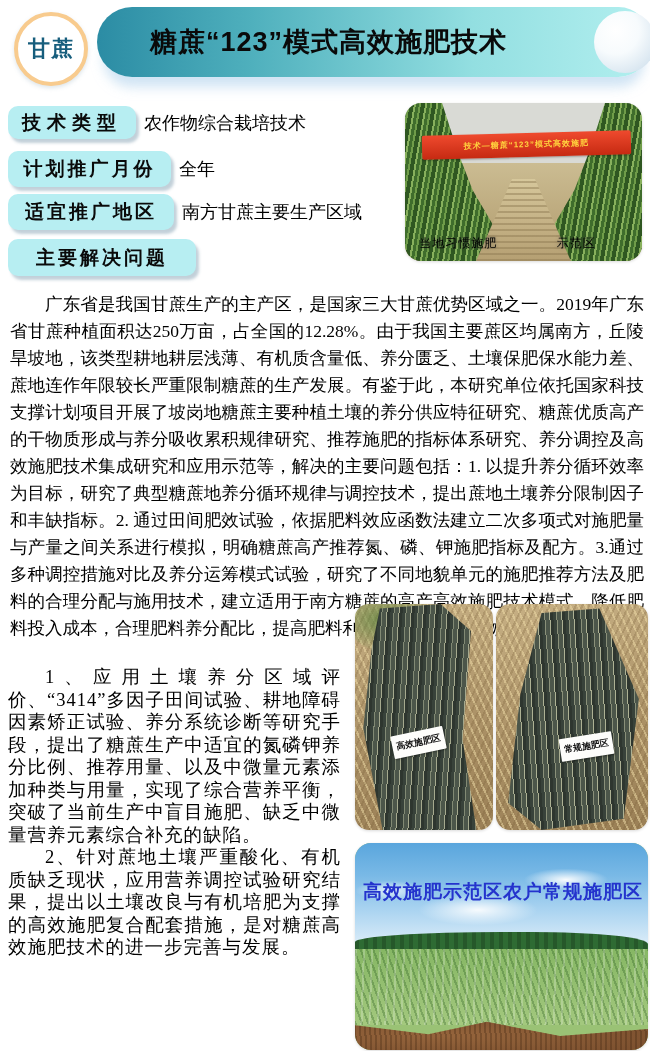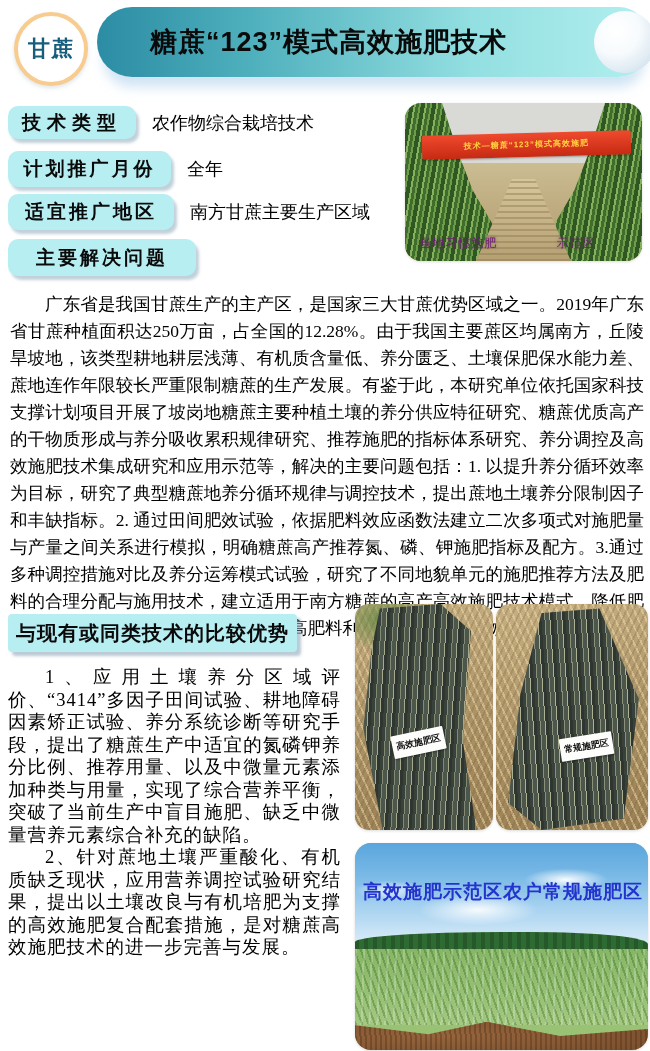--- a/index.html
+++ b/index.html
@@ -21,21 +21,21 @@
     display:flex;align-items:center;justify-content:center;padding-right:90px;box-sizing:border-box;
     box-shadow:0 16px 12px -6px rgba(170,205,235,.55);
   }
   .title-pill .title{font-size:27px;font-weight:bold;color:#0a0a0a;letter-spacing:1px;white-space:nowrap;}
   .sphere{
     position:absolute;right:-6px;top:50%;transform:translateY(-50%);
     width:62px;height:62px;border-radius:50%;
     background:radial-gradient(circle at 35% 32%,#ffffff 0%,#f7fbfd 40%,#dde9f2 72%,#c6daea 100%);
   }
   
-  .info-row{position:absolute;left:8px;display:flex;align-items:center;gap:16px;}
+  .info-row{position:absolute;left:8px;display:flex;align-items:center;gap:8px;}
   .pill{
     background:#b7eef2;border-radius:10px;display:flex;align-items:center;justify-content:center;
     font-weight:bold;font-size:19px;color:#0a0a0a;
     box-shadow:3px 4px 3px rgba(120,150,170,.45);
     box-sizing:border-box;padding:0 10px;
   }
   .pill.ls-wide{letter-spacing:6px;}
   .pill.ls-med{letter-spacing:3px;}
   .info-value{font-size:18px;color:#000;white-space:nowrap;}
   
@@ -68,21 +68,21 @@
   .bush.right{right:0;clip-path:polygon(100% 0,66% 0,52% 30%,38% 55%,0 100%,100% 100%);}
   .path{position:absolute;left:30%;bottom:0;width:40%;height:52%;
     background:repeating-linear-gradient(0deg,rgba(140,120,80,.45) 0 2px,rgba(0,0,0,0) 2px 6px),
                linear-gradient(#d6c79b,#b59f72);
     clip-path:polygon(38% 0,62% 0,100% 100%,0 100%);}
   .banner{position:absolute;left:7%;right:5%;top:19%;height:15%;
     background:linear-gradient(180deg,#ef4a2e,#c62a12);transform:rotate(-1.5deg);border-radius:2px;
     color:#ffd23e;font-size:8px;font-weight:bold;letter-spacing:1px;white-space:nowrap;
     display:flex;align-items:center;justify-content:center;overflow:hidden;
     box-shadow:0 1px 2px rgba(0,0,0,.3);}
-  .ph-cap{position:absolute;bottom:6%;color:#701a75;font-size:12px;letter-spacing:1px;
+  .ph-cap{position:absolute;bottom:6%;color:#000000;font-size:12px;letter-spacing:1px;
     text-shadow:0 0 3px rgba(60,60,60,.7);white-space:nowrap;}
   .ph-cap.l{left:6%;} .ph-cap.r{left:64%;}
   
   .photo-bundle{top:604px;height:226px;border-radius:14px;
     background:repeating-linear-gradient(115deg,rgba(120,95,55,.25) 0 2px,rgba(0,0,0,0) 2px 6px),
                repeating-linear-gradient(65deg,rgba(238,219,166,.5) 0 2px,rgba(0,0,0,0) 2px 7px),
                linear-gradient(170deg,#c7b084,#ab9166 55%,#9a7f55);}
   .photo-bundle.lft{left:355px;width:138px;}
   .photo-bundle.rgt{left:496px;width:152px;}
   .stalks{position:absolute;inset:0;
@@ -161,23 +161,20 @@
     <div class="path"></div>
     <div class="banner">
       <span>技术—糖蔗“123”模式高效施肥</span>
     </div>
     <span class="ph-cap l">当地习惯施肥</span>
     <span class="ph-cap r">示范区</span>
   </div>
 
   <div class="intro">广东省是我国甘蔗生产的主产区，是国家三大甘蔗优势区域之一。2019年广东省甘蔗种植面积达250万亩，占全国的12.28%。由于我国主要蔗区均属南方，丘陵旱坡地，该类型耕地耕层浅薄、有机质含量低、养分匮乏、土壤保肥保水能力差、蔗地连作年限较长严重限制糖蔗的生产发展。有鉴于此，本研究单位依托国家科技支撑计划项目开展了坡岗地糖蔗主要种植土壤的养分供应特征研究、糖蔗优质高产的干物质形成与养分吸收累积规律研究、推荐施肥的指标体系研究、养分调控及高效施肥技术集成研究和应用示范等，解决的主要问题包括：1. 以提升养分循环效率为目标，研究了典型糖蔗地养分循环规律与调控技术，提出蔗地土壤养分限制因子和丰缺指标。2. 通过田间肥效试验，依据肥料效应函数法建立二次多项式对施肥量与产量之间关系进行模拟，明确糖蔗高产推荐氮、磷、钾施肥指标及配方。3.通过多种调控措施对比及养分运筹模式试验，研究了不同地貌单元的施肥推荐方法及肥料的合理分配与施用技术，建立适用于南方糖蔗的高产高效施肥技术模式，降低肥料投入成本，合理肥料养分配比，提高肥料利用效率，确保作物增产增收。</div>
 
-  <div class="cmp-heading">
-    <span>与现有或同类技术的比较优势</span>
-  </div>
   <div class="cmp-text">
     <p>1、应用土壤养分区域评价、“3414”多因子田间试验、耕地障碍因素矫正试验、养分系统诊断等研究手段，提出了糖蔗生产中适宜的氮磷钾养分比例、推荐用量、以及中微量元素添加种类与用量，实现了综合营养平衡，突破了当前生产中盲目施肥、缺乏中微量营养元素综合补充的缺陷。</p>
     <p>2、针对蔗地土壤严重酸化、有机质缺乏现状，应用营养调控试验研究结果，提出以土壤改良与有机培肥为支撑的高效施肥复合配套措施，是对糖蔗高效施肥技术的进一步完善与发展。</p>
   </div>
 
   <div class="photo photo-bundle lft">
     <div class="tuft"></div>
     <div class="stalks"></div>
     <div class="tag">高效施肥区</div>
   </div>

